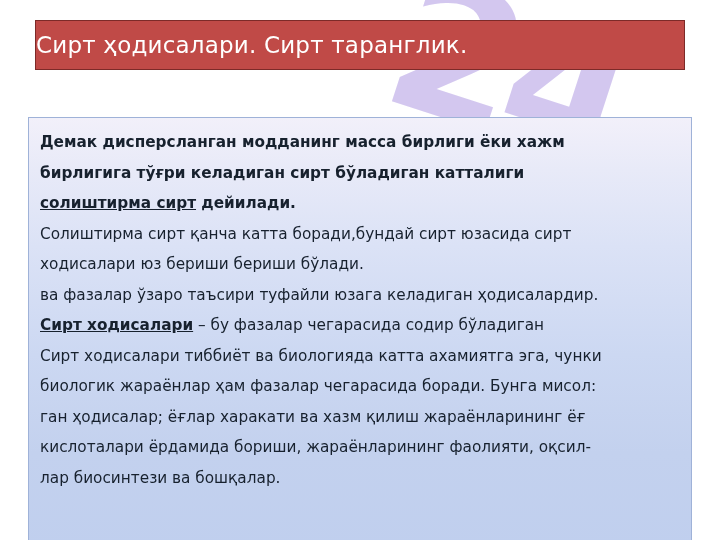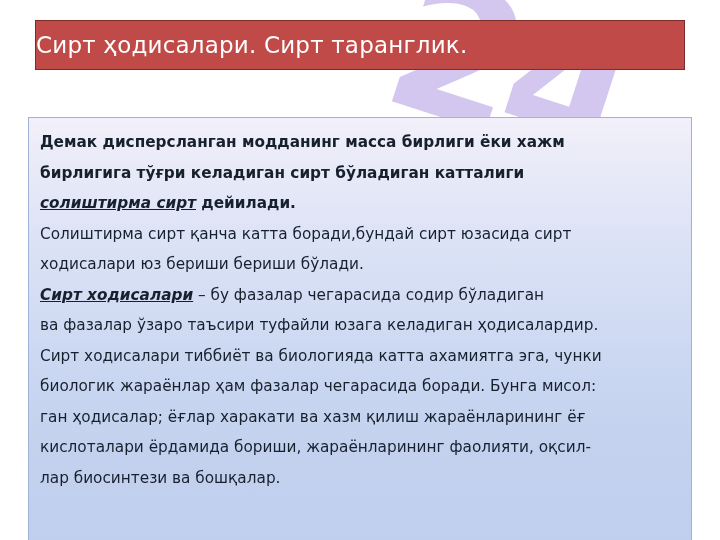--- a/index.html
+++ b/index.html
@@ -108,21 +108,21 @@
     padding: 9px 10px 0 11px;
     font-size: 15.3px;
     color: #17212e;
     font-family: "DejaVu Sans", sans-serif;
   }
   .line {
     line-height: 30.5px;
     white-space: nowrap;
   }
   .b     { font-weight: bold; }
-  .biu   { font-weight: bold; font-style: italic; text-decoration: underline; }
+  .biu   { font-weight: bold; text-decoration: underline; }
 </style>
 </head>
 <body>
 
 <div id="slide">
 
   <div class="wm-layer">
     <div class="wm-purple">24</div>
     <div class="wm-gray">hujjat</div>
   </div>
@@ -131,22 +131,22 @@
     <span id="title-text">Сирт ҳодисалари. Сирт таранглик.</span>
   </div>
 
   <div id="content-box">
     <div id="body-text">
         <div class="line"><span class="b">Демак дисперсланган модданинг масса бирлиги ёки хажм</span></div>
         <div class="line"><span class="b">бирлигига тўғри келадиган сирт бўладиган катталиги</span></div>
         <div class="line"><span class="biu">солиштирма сирт</span><span class="b"> дейилади.</span></div>
         <div class="line"><span>Солиштирма сирт қанча катта боради,бундай сирт юзасида сирт</span></div>
         <div class="line"><span>ходисалари юз бериши бериши бўлади.</span></div>
+        <div class="line"><span>ва фазалар ўзаро таъсири туфайли юзага келадиган ҳодисалардир.</span></div>
         <div class="line"><span class="biu">Сирт ходисалари</span><span> – бу фазалар чегарасида содир бўладиган</span></div>
-        <div class="line"><span>ва фазалар ўзаро таъсири туфайли юзага келадиган ҳодисалардир.</span></div>
         <div class="line"><span>Сирт ходисалари тиббиёт ва биологияда катта ахамиятга эга, чунки</span></div>
         <div class="line"><span>биологик жараёнлар ҳам фазалар чегарасида боради. Бунга мисол:</span></div>
         <div class="line"><span>ган ҳодисалар; ёғлар харакати ва хазм қилиш жараёнларининг ёғ</span></div>
         <div class="line"><span>кислоталари ёрдамида бориши, жараёнларининг фаолияти, оқсил-</span></div>
         <div class="line"><span>лар биосинтези ва бошқалар.</span></div>
       </div>
   </div>
 
 </div>
 

